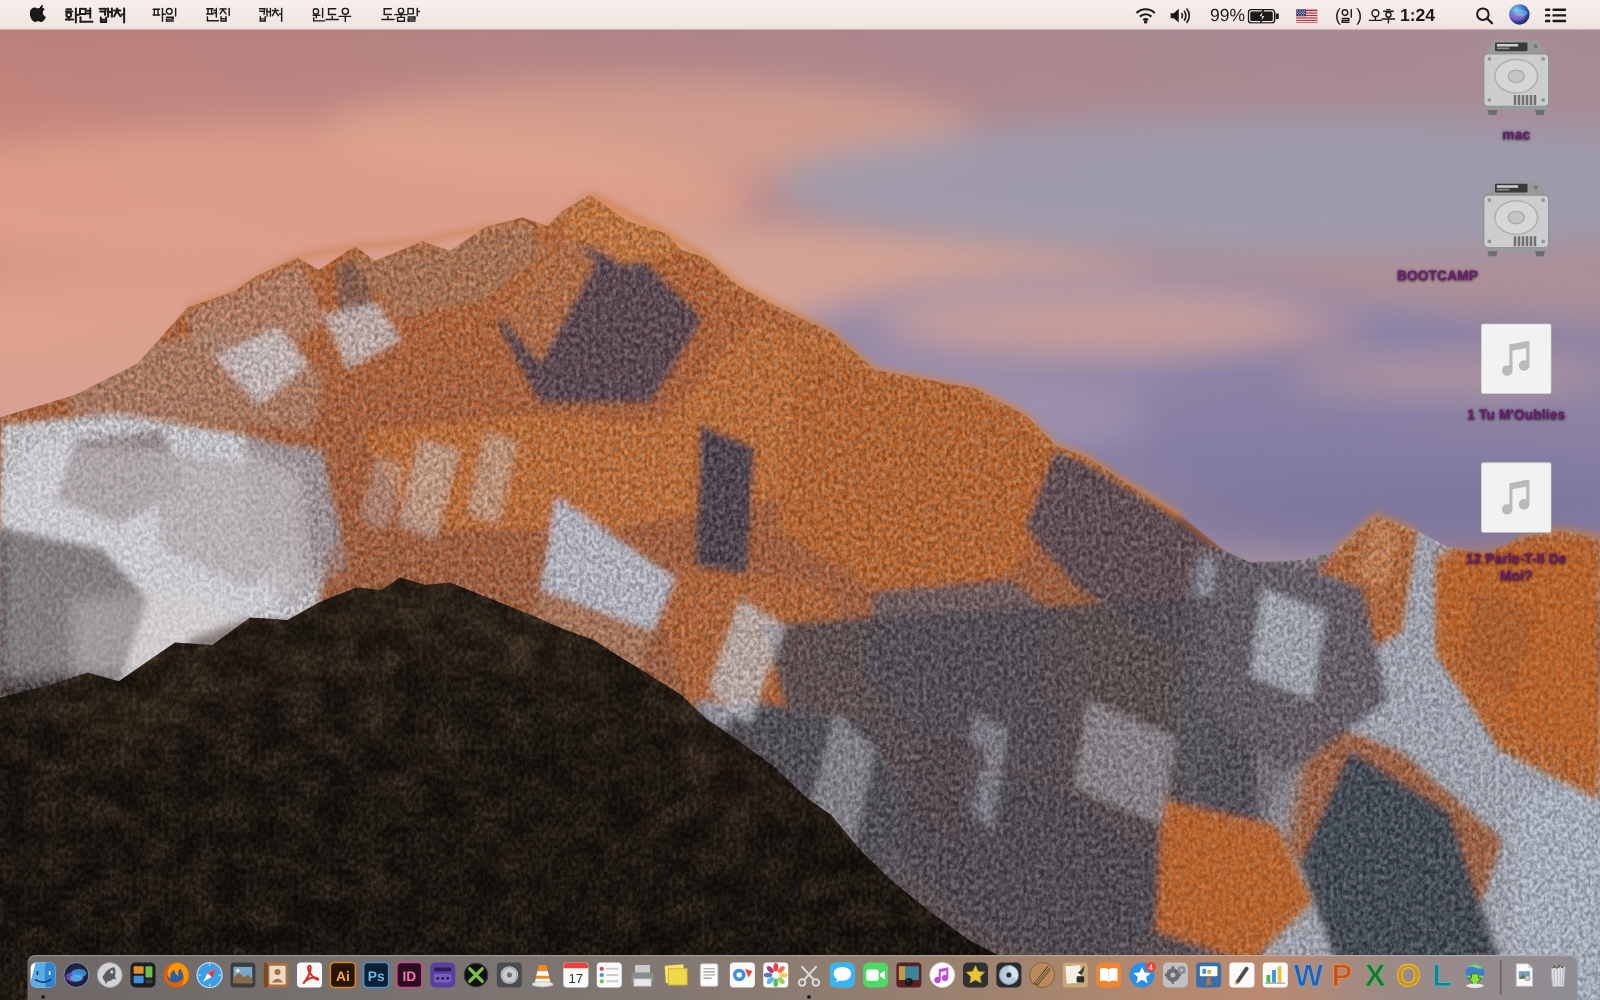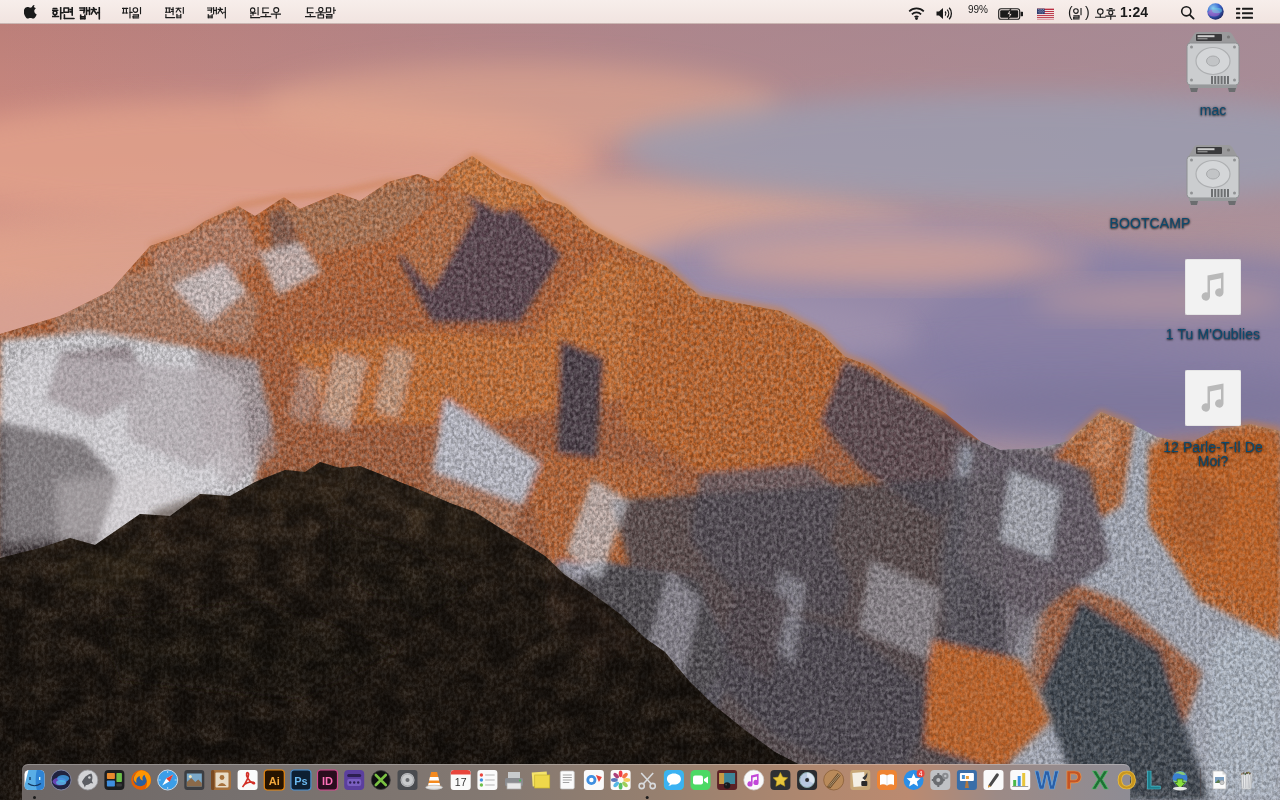--- a/index.html
+++ b/index.html
@@ -1,19 +1,19 @@
 <!DOCTYPE html>
 <html><head><meta charset="utf-8">
 <style>
 html,body{margin:0;padding:0;width:1280px;height:800px;overflow:hidden;font-family:"Liberation Sans",sans-serif;}
 #stage{position:relative;width:1280px;height:800px;background:#c59a90;}
 #wall{position:absolute;left:0;top:0;}
 #menubar{position:absolute;left:0;top:0;width:1280px;height:24px;background:linear-gradient(#f7eeeb,#f1e4e0);border-bottom:1px solid rgba(120,80,75,.35);box-sizing:border-box;display:flex;align-items:center;}
 .micon{position:absolute;}
-.dlabel{position:absolute;color:#0c4a6e;font-size:14px;font-weight:normal;text-align:center;text-shadow:0 1px 2px rgba(0,0,0,.75),0 0 3px rgba(0,0,0,.4);letter-spacing:.1px;}
+.dlabel{position:absolute;color:#701a75;font-size:11px;font-weight:bold;text-align:center;text-shadow:0 1px 2px rgba(0,0,0,.75),0 0 3px rgba(0,0,0,.4);letter-spacing:.1px;}
 </style></head>
 <body>
 <div id="stage">
 <svg id="wall" width="1280" height="800" viewBox="0 0 1280 800">
 <defs>
 <linearGradient id="sky" x1="0" y1="0" x2="0" y2="1">
  <stop offset="0" stop-color="#b97d78"></stop>
  <stop offset=".18" stop-color="#cb8a80"></stop>
  <stop offset=".32" stop-color="#d99c8c"></stop>
  <stop offset=".45" stop-color="#d7a294"></stop>
@@ -354,21 +354,21 @@
           <circle cx="8.5" cy="11.6" r="1.4" fill="#1a1a1a"></circle>
         </svg></span>
       <span style="position:absolute;left:936px;top:6px;"><svg width="17" height="13" viewBox="0 0 17 13">
           <path fill="#1a1a1a" d="M0.5,4.5 L3,4.5 L7,1 L7,12 L3,8.5 L0.5,8.5 Z"></path>
           <g fill="none" stroke="#1a1a1a" stroke-width="1.3">
             <path d="M9.2,4.5 A3.4,3.4 0 0,1 9.2,8.6"></path>
             <path d="M11.2,2.6 A6.0,6.0 0 0,1 11.2,10.5"></path>
             <path d="M13.2,0.8 A8.6,8.6 0 0,1 13.2,12.3"></path>
           </g>
         </svg></span>
-      <span style="position:absolute;left:968px;top:4px;font-size:10px;color:#1a1a1a;">99%</span>
+      <span style="position:absolute;left:968px;top:4px;font-size:14px;color:#1a1a1a;">99%</span>
       <span style="position:absolute;left:998px;top:6px;"><svg width="25" height="12" viewBox="0 0 25 12">
           <rect x="0.7" y="0.7" width="21" height="10.6" rx="2.4" fill="none" stroke="#1a1a1a" stroke-width="1.1"></rect>
           <rect x="2.2" y="2.2" width="18" height="7.6" rx="1.2" fill="#1a1a1a"></rect>
           <path d="M22.6,3.8 L24.3,3.8 A1.6,2.2 0 0,1 24.3,8.2 L22.6,8.2 Z" fill="#1a1a1a"></path>
           <path d="M12.6,0.8 L8.8,6.4 L11.2,6.4 L10.4,11.2 L14.3,5.4 L11.9,5.4 L12.8,0.8 Z" fill="#f1e4e0" stroke="#1a1a1a" stroke-width="0.9"></path>
         </svg></span>
       <span style="position:absolute;left:1037px;top:6px;"><svg width="17" height="12" viewBox="0 0 19 12">
           <rect width="19" height="12" fill="#b8293d"></rect>
           <g fill="#f5f0ec">
             <rect y="1.5" width="19" height="1.1"></rect>
@@ -519,21 +519,21 @@
 <g fill="#b9b9b9">
           <path d="M22.5,16.5 L38.5,13.5 L38.5,33.5 A4.2,4.2 0 1,1 36,29.6 L36,19.3 L25,21.4 L25,37.5 A4.2,4.2 0 1,1 22.5,33.6 Z"></path>
         </g>
 </svg></div>
 
 <div class="dlabel" style="left:1163px;top:102px;width:100px;">mac</div>
 <div class="dlabel" style="left:1090px;top:215px;width:120px;">BOOTCAMP</div>
 <div class="dlabel" style="left:1143px;top:326px;width:140px;">1 Tu M'Oublies</div>
 <div class="dlabel" style="left:1143px;top:440px;width:140px;line-height:14px;">12 Parle-T-Il De<br>Moi?</div>
 
-<div id="dock" style="position:absolute;left:22px;top:764px;width:1108px;height:36px;border-radius:6px 6px 0 0;background:linear-gradient(90deg,#6e6765,#76706e 20%,#837871 42%,#97806f 58%,#b1886f 72%,#bb8a70 80%,#9c8a86 88%,#8e8c94 100%);box-shadow:inset 0 1px 0 rgba(255,255,255,.25);">
+<div id="dock" style="position:absolute;left:22px;top:764px;width:1240px;height:36px;border-radius:6px 6px 0 0;background:linear-gradient(90deg,#6e6765,#76706e 20%,#837871 42%,#97806f 58%,#b1886f 72%,#bb8a70 80%,#9c8a86 88%,#8e8c94 100%);box-shadow:inset 0 1px 0 rgba(255,255,255,.25);">
       <svg width="1240" height="36" viewBox="0 0 1240 36" style="position:absolute;left:0;top:0;">
         <g transform="translate(1.5,5)">
           <rect x="1" y="1" width="20" height="20" rx="4.5" fill="#fff"></rect>
           <path d="M1,1 h10 a0,0 0 0 1 0,0 c-1.5,4 -1.5,16 0,20 h-10 a4.5,4.5 0 0 1 -4,-4.5 z" transform="translate(4,0)" fill="#59aee6"></path>
           <path d="M1,1 h9.5 c-1.5,4 -1.5,16 0,20 h-5 a4.5,4.5 0 0 1 -4.5,-4.5 v-11 a4.5,4.5 0 0 1 4.5,-4.5 z" fill="#59aee6" opacity="0"></path>
           <path d="M13.4,1 c-1.6,4.5 -1.6,15.5 0,20 h3.1 a4.5,4.5 0 0 0 4.5,-4.5 v-11 a4.5,4.5 0 0 0 -4.5,-4.5 z" fill="#2f84d4"></path>
           <line x1="6.5" y1="8" x2="6.5" y2="11" stroke="#14355c" stroke-width="1.3"></line>
           <line x1="16.2" y1="8" x2="16.2" y2="11" stroke="#dff" stroke-width="1.3"></line>
           <path d="M4.5,14.5 q6.5,4.5 13,0" stroke="#14355c" fill="none" stroke-width="1.2"></path>
         </g>

